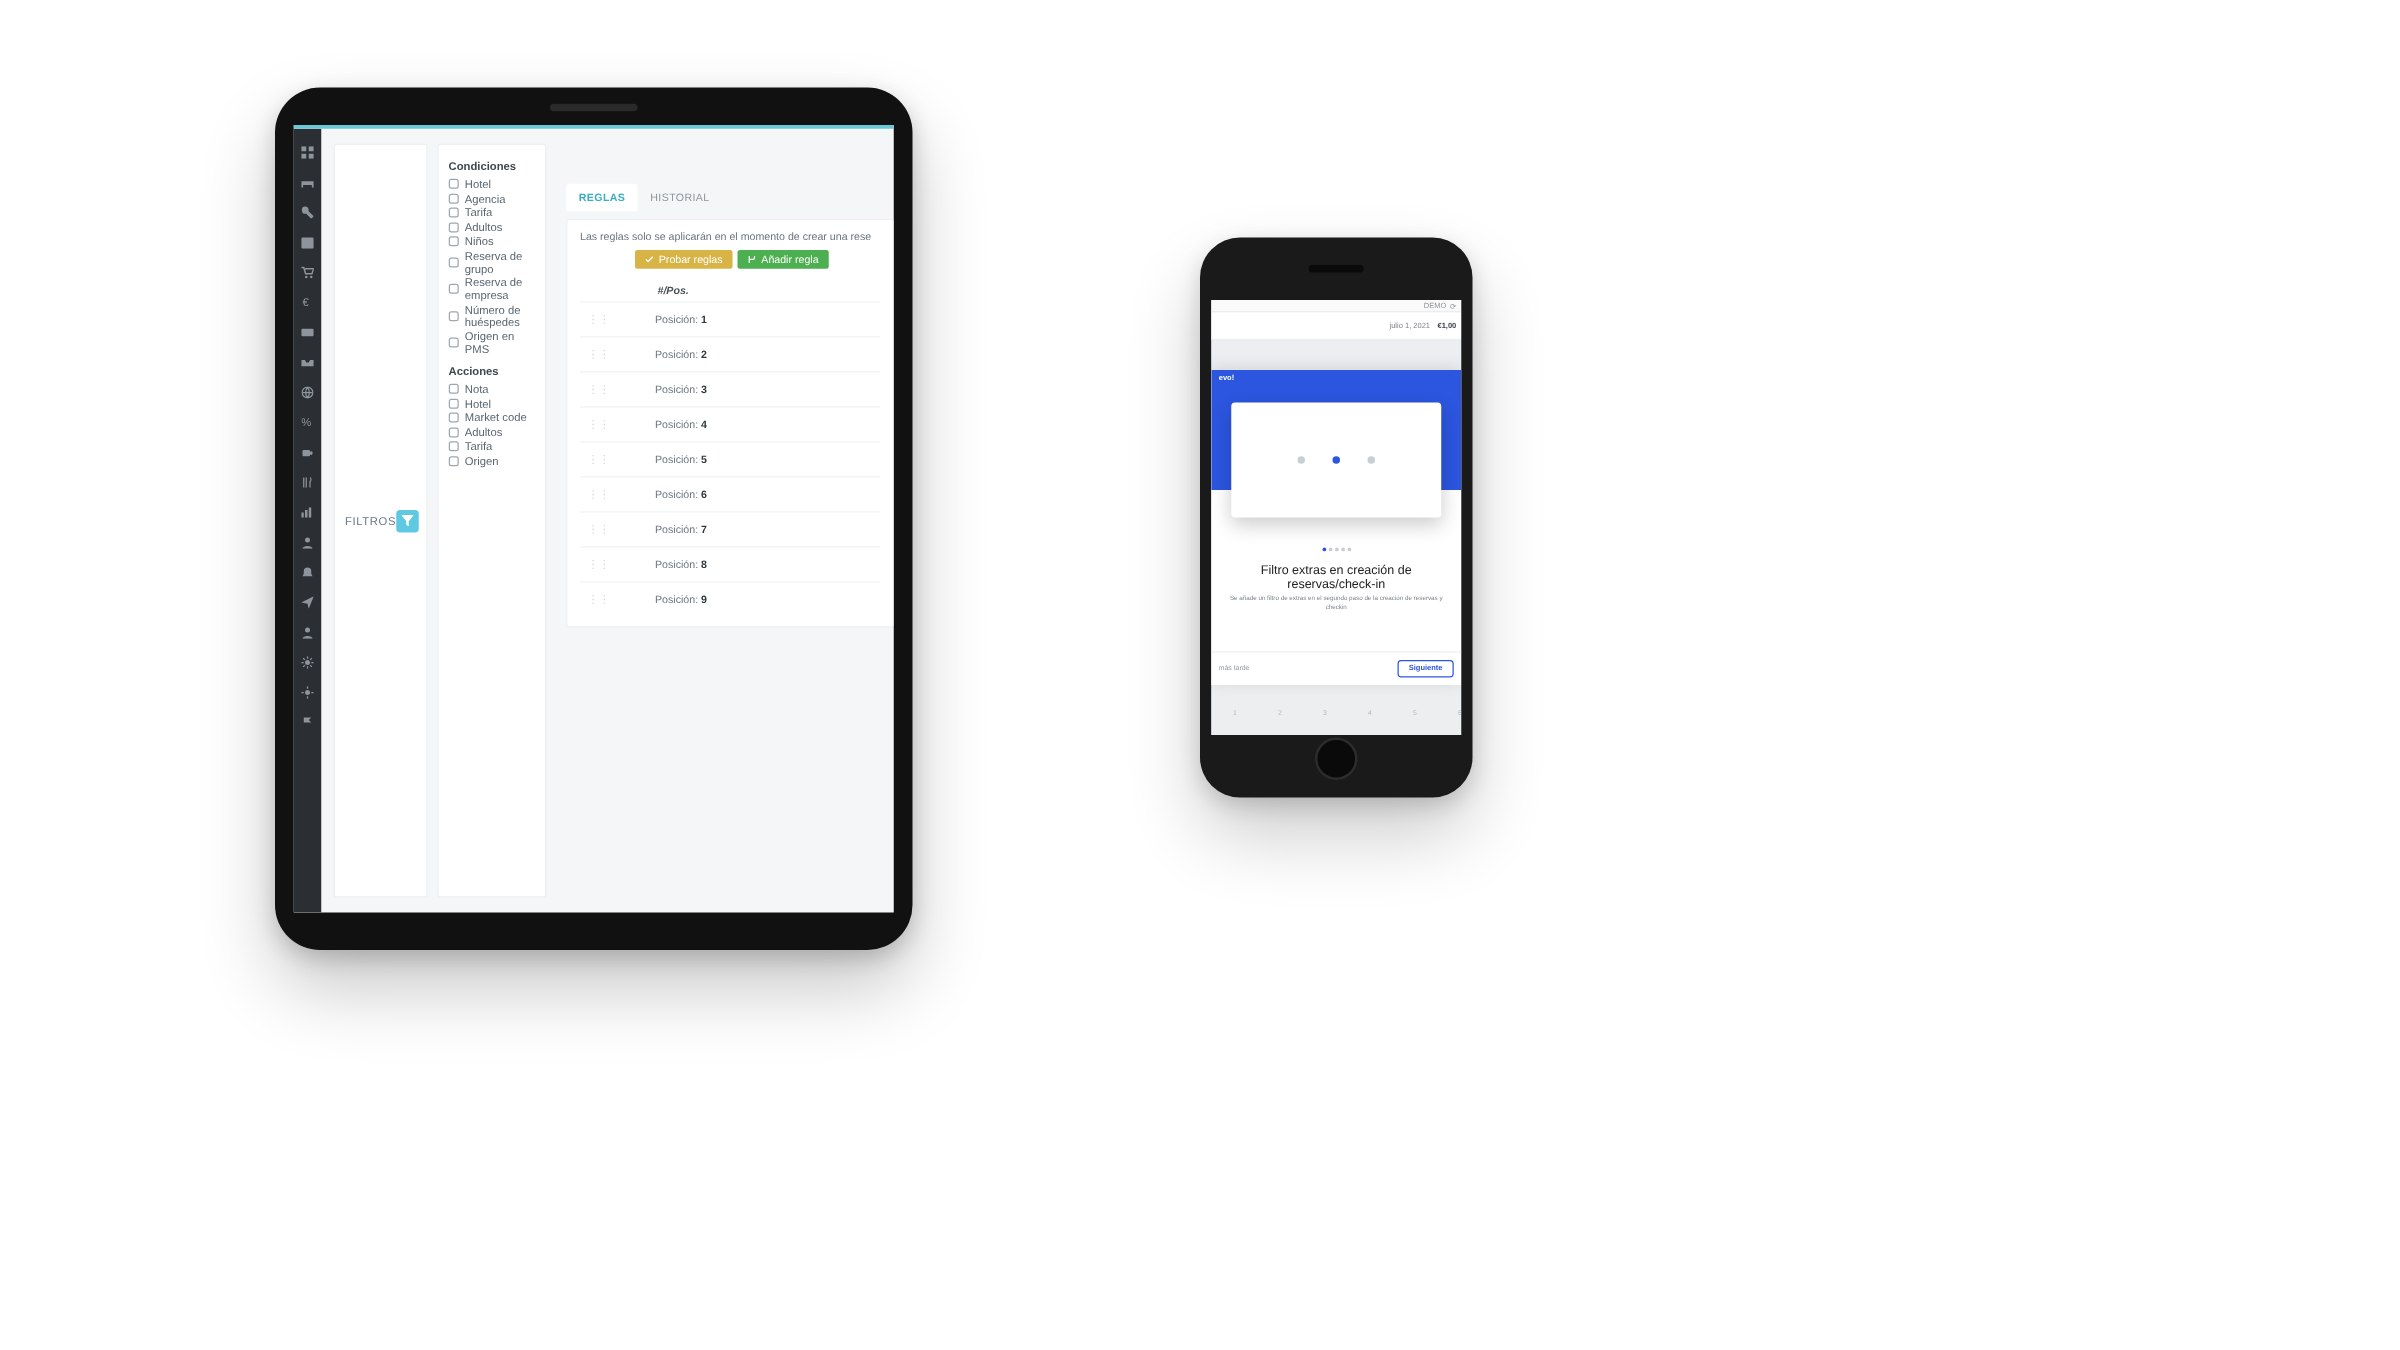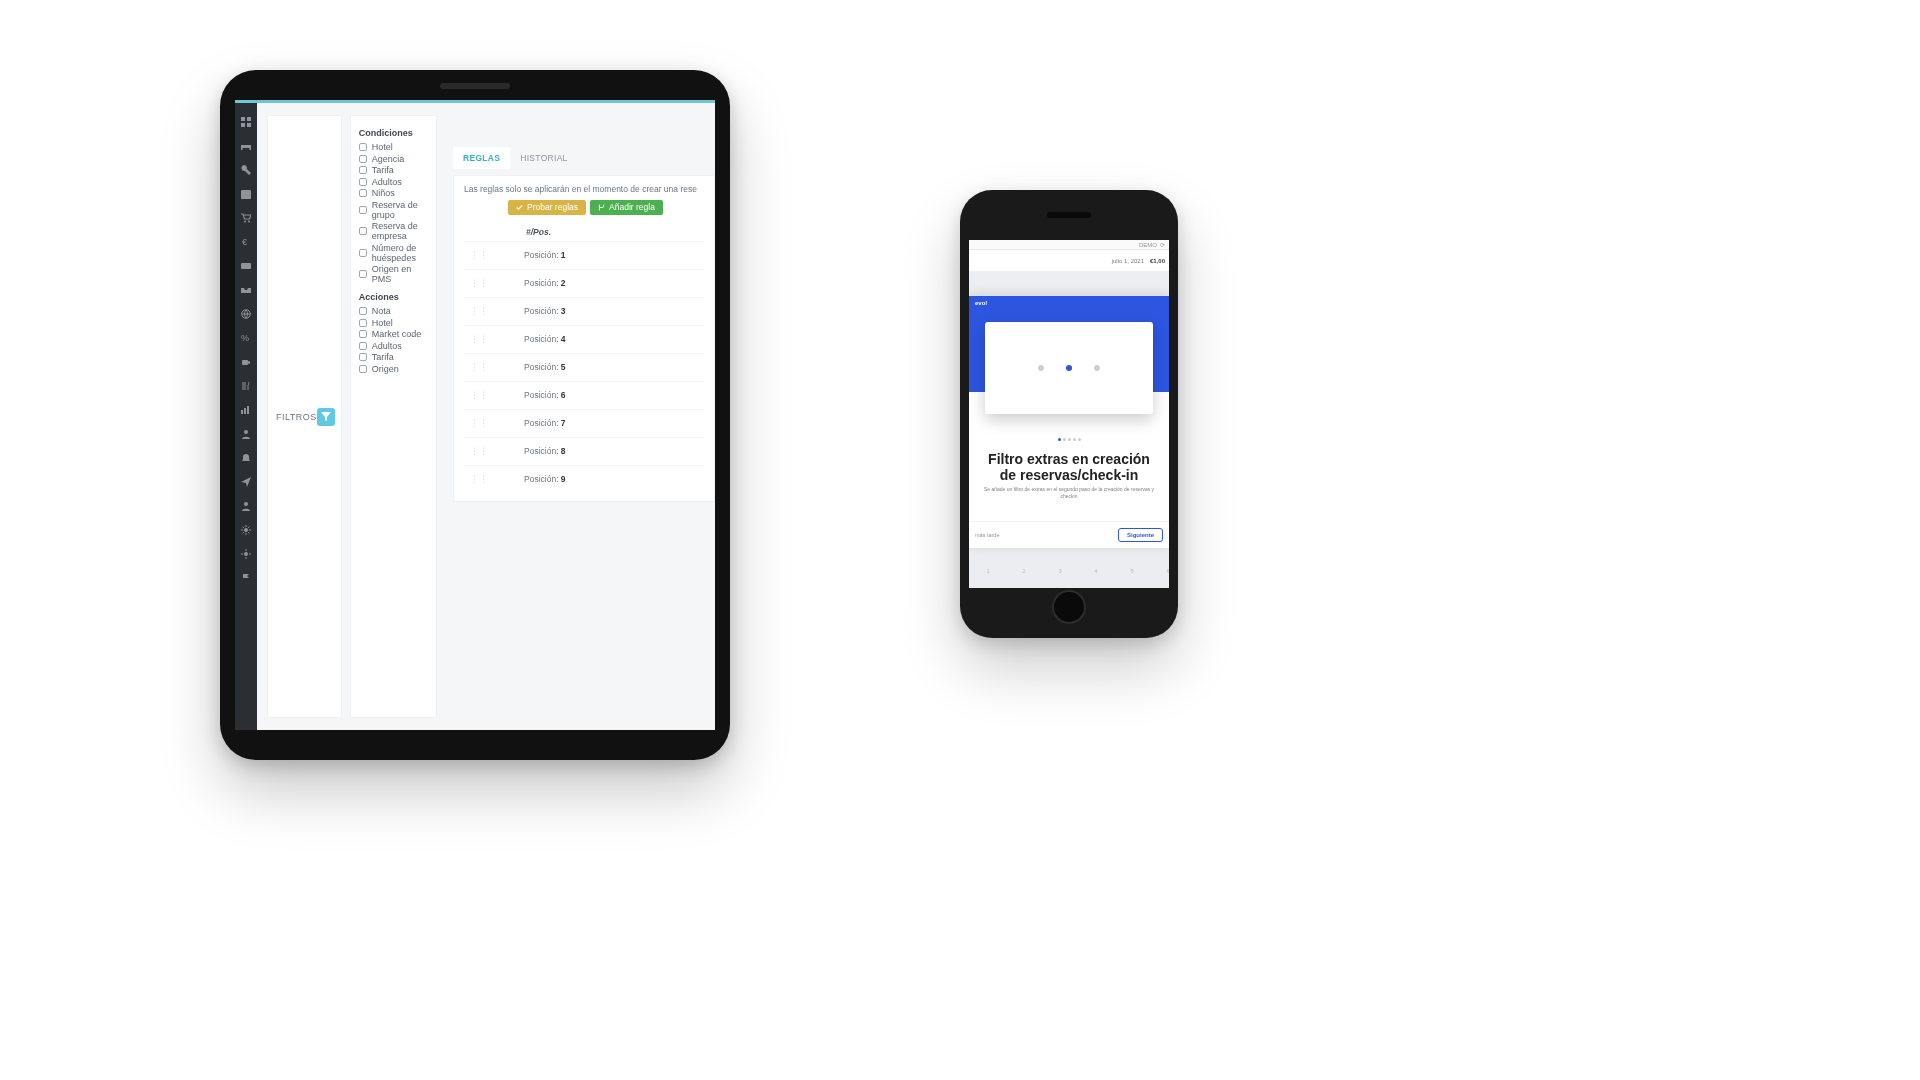--- a/index.html
+++ b/index.html
@@ -255,21 +255,21 @@
     position: absolute;
     font-size: 4px;
     color: #9aa2aa;
     transform: translateY(10px);
   }
 
   .modal-body { flex: 1; padding: 46px 10px 6px 10px; text-align: center; }
   .dots { display: flex; justify-content: center; gap: 2px; margin-bottom: 10px; }
   .dots i { width: 3px; height: 3px; border-radius: 50%; background: #c8cdd3; display: block; }
   .dots i.on { background: #2c56e0; }
-  .modal-title { font-size: 14px; font-weight: 700; color: #222; margin-bottom: 3px; }
+  .modal-title { font-size: 10px; font-weight: 400; color: #222; margin-bottom: 3px; }
   .modal-sub { font-size: 5px; color: #7b838b; line-height: 1.4; }
 
   .modal-footer {
     display: flex; align-items: center; justify-content: space-between;
     padding: 6px 6px;
     border-top: 1px solid #eef0f2;
   }
   .later { color: #8f969d; font-size: 5.5px; }
   .next-btn {
     border: 1px solid #2c56e0; color: #2c56e0; background: #fff;

